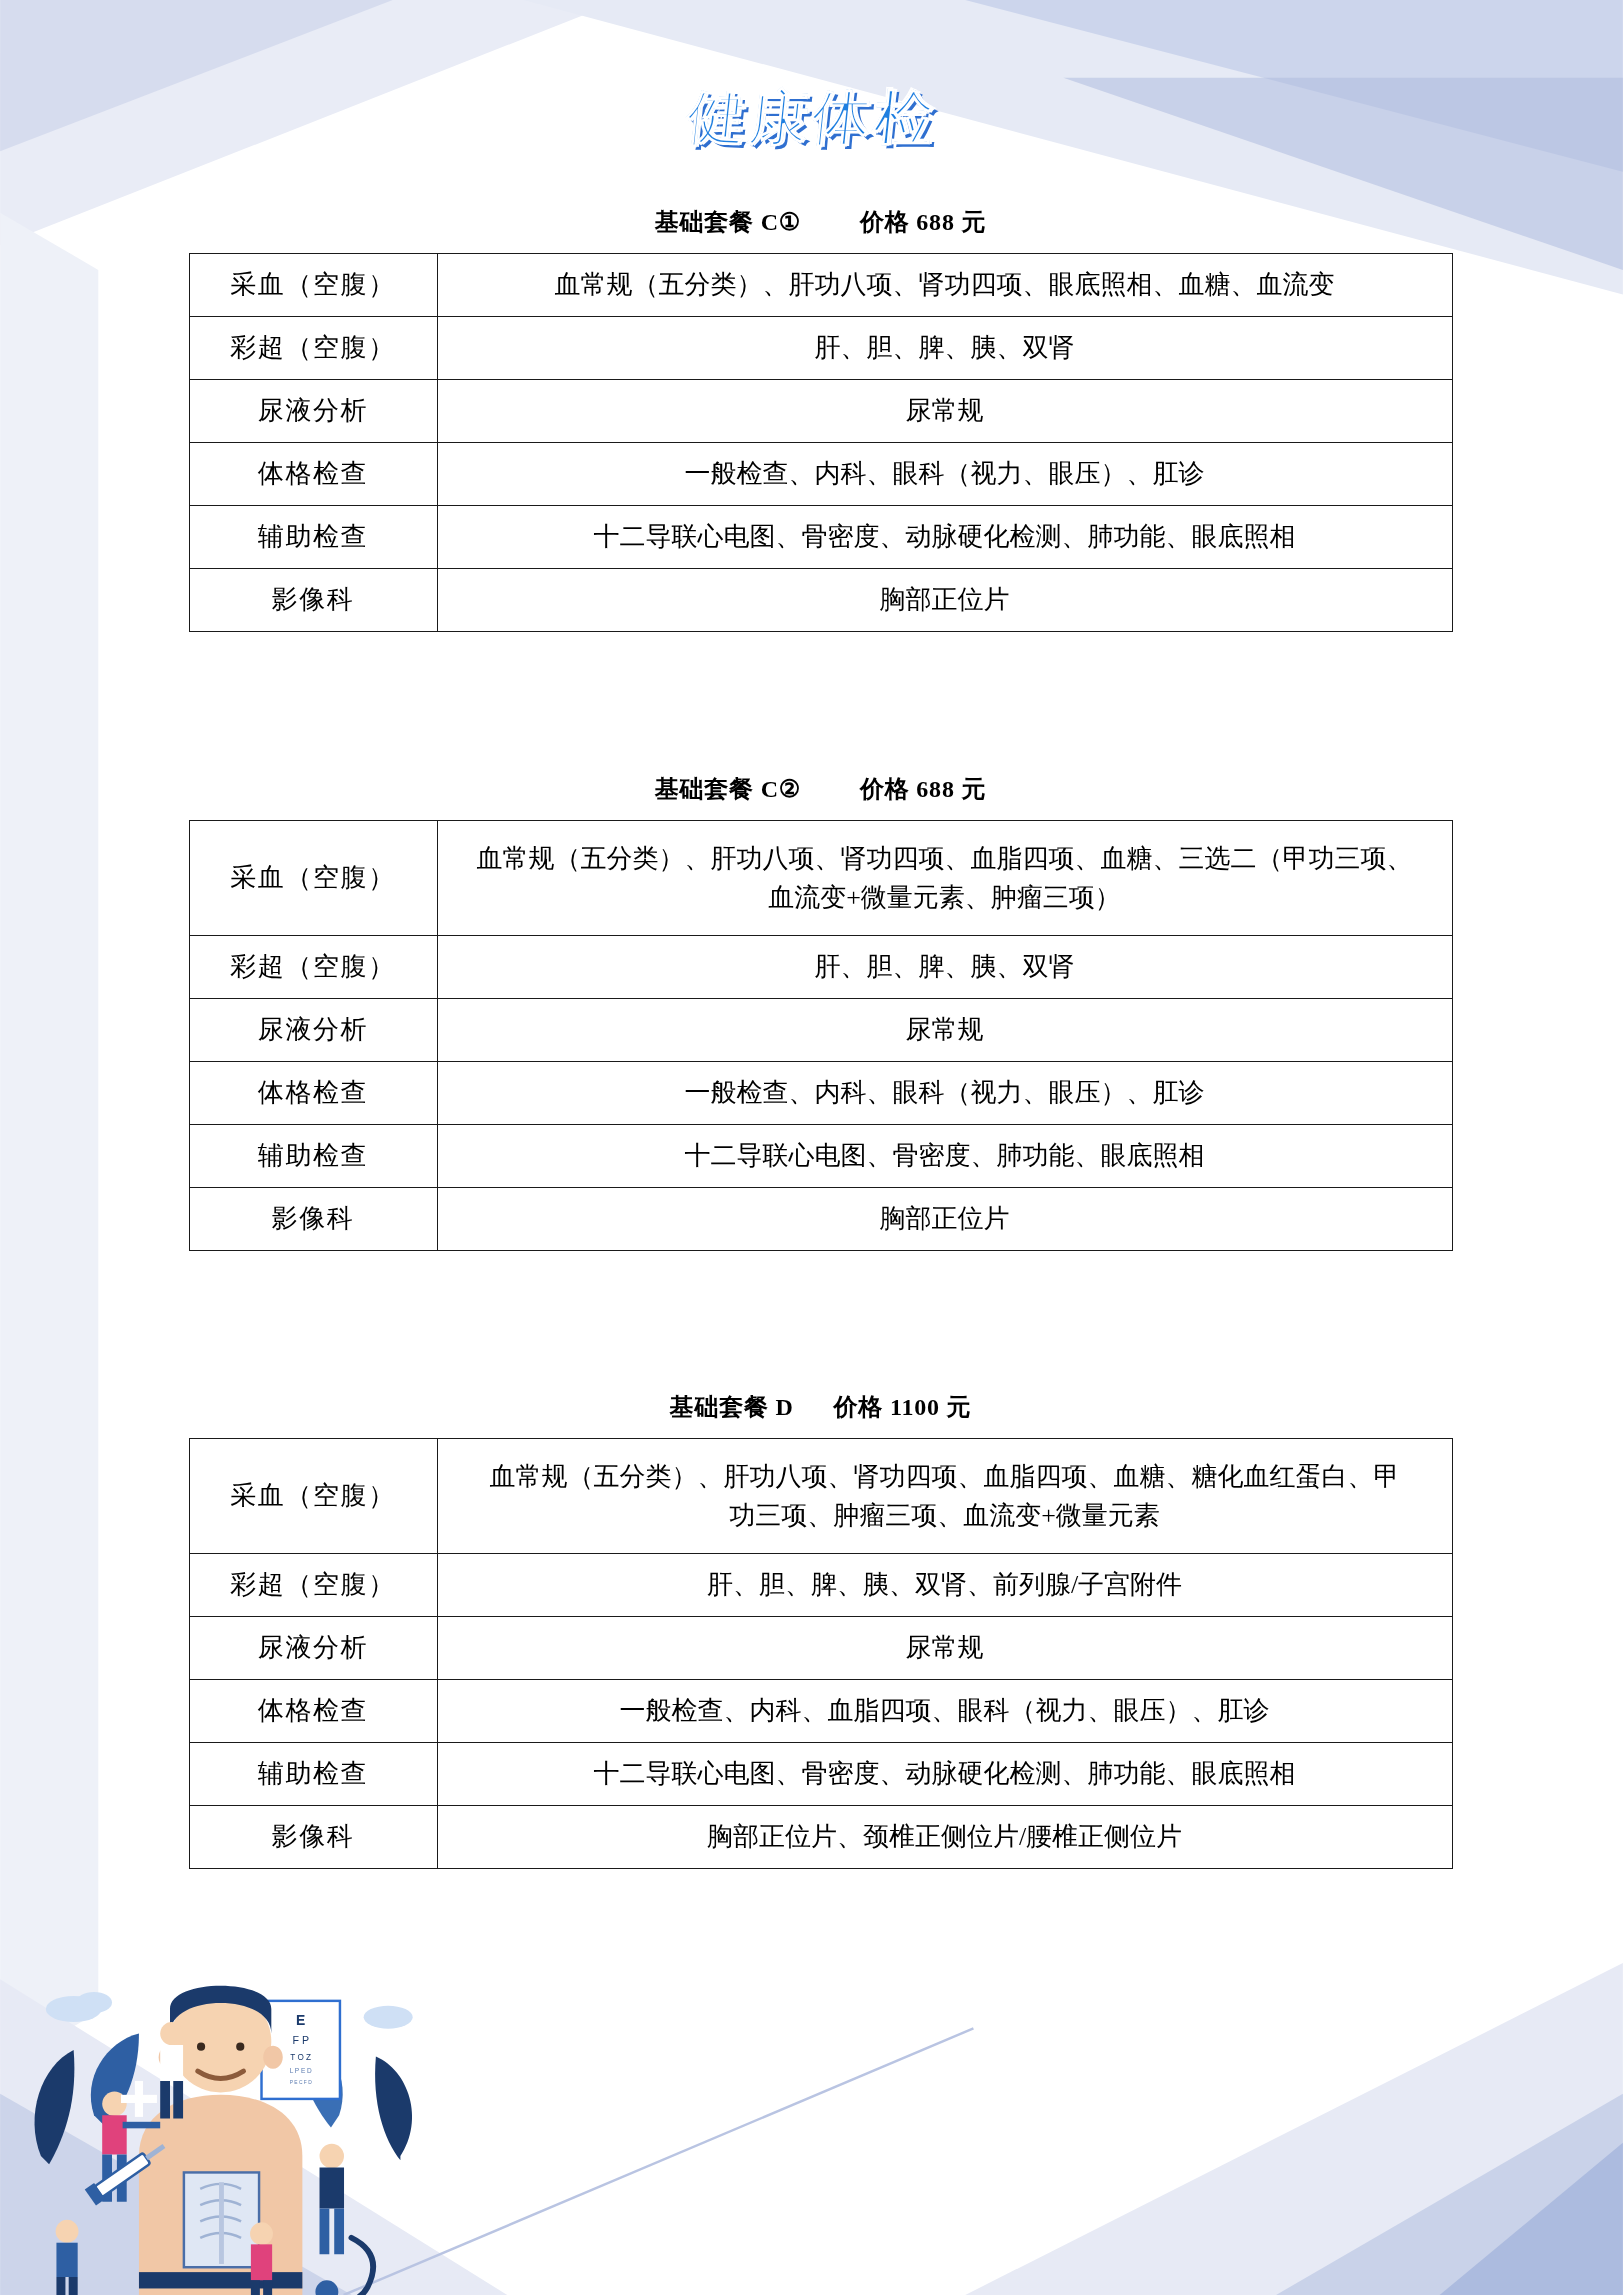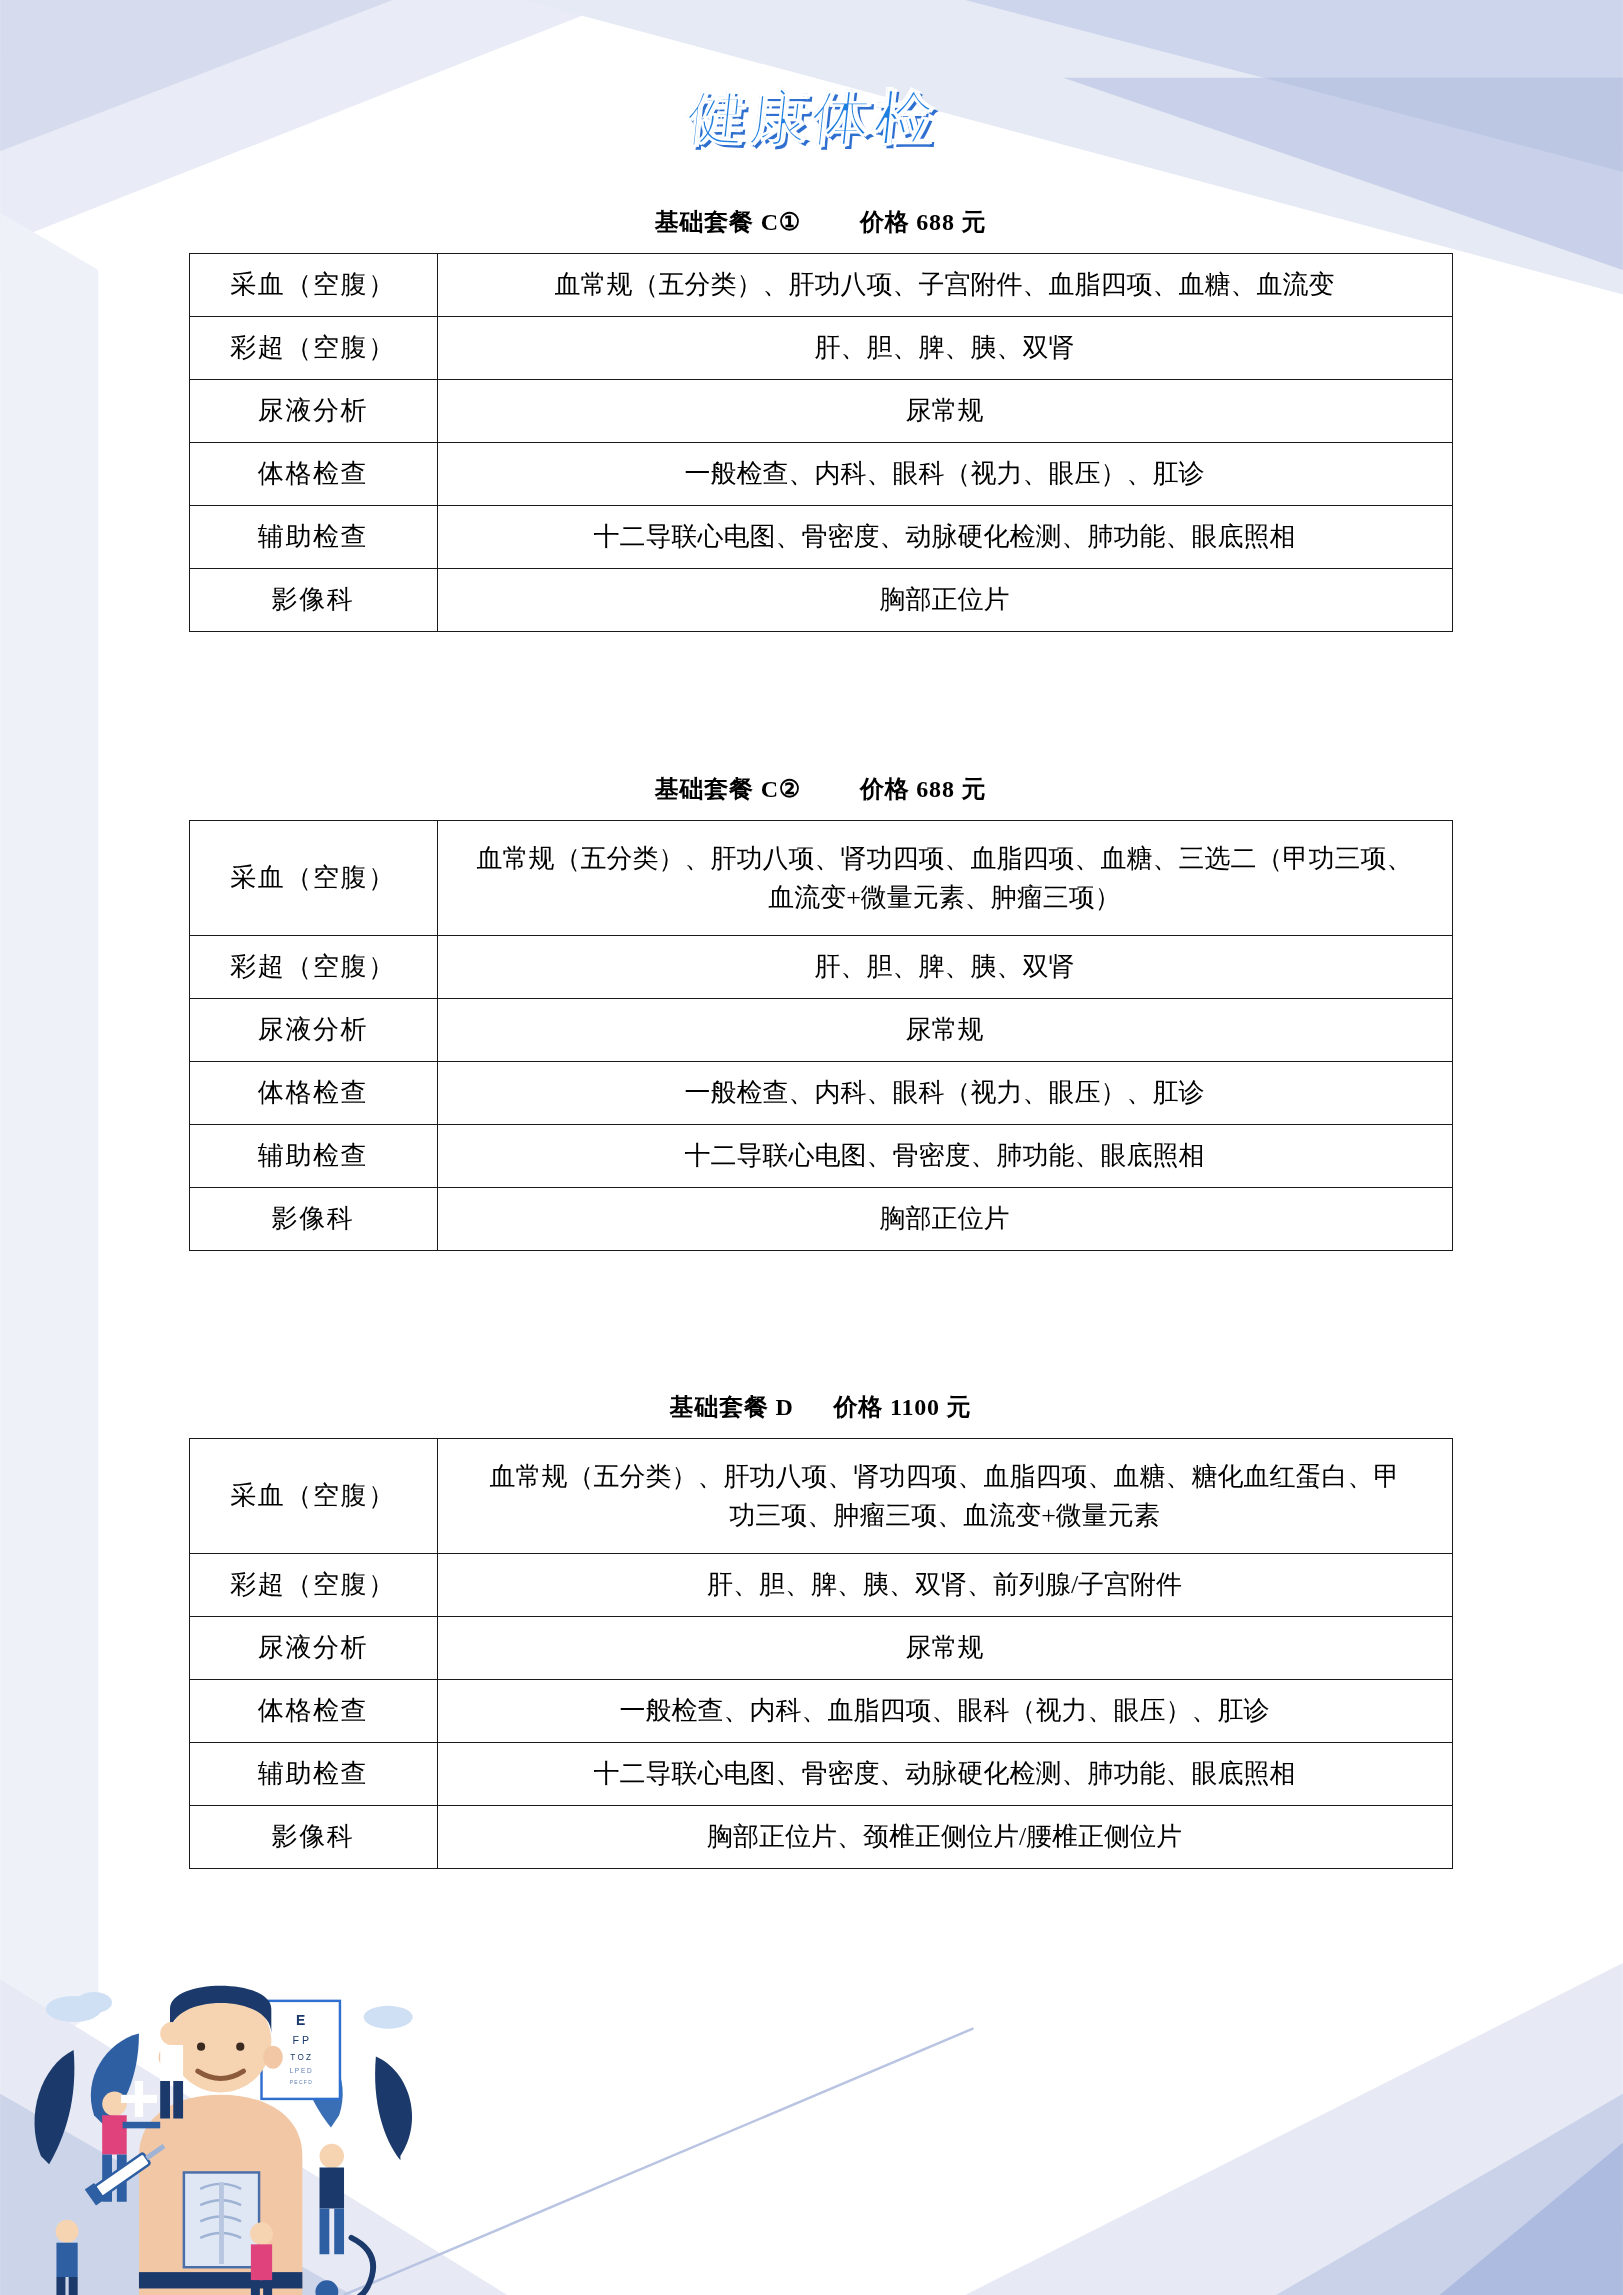--- a/index.html
+++ b/index.html
@@ -144,21 +144,21 @@
 
   <div class="section" style="top:206px;">
     <div class="section-head">
       <span>基础套餐 C①</span>
       <span class="price">价格 688 元</span>
     </div>
     <table class="pkg">
       <tbody>
         <tr>
           <td class="label">采血（空腹）</td>
-          <td class="value">血常规（五分类）、肝功八项、子宫附件、血脂四项、血糖、血流变</td>
+          <td class="value">血常规（五分类）、肝功八项、肾功四项、眼底照相、血糖、血流变</td>
         </tr>
         <tr>
           <td class="label">彩超（空腹）</td>
           <td class="value">肝、胆、脾、胰、双肾</td>
         </tr>
         <tr>
           <td class="label">尿液分析</td>
           <td class="value">尿常规</td>
         </tr>
         <tr>

